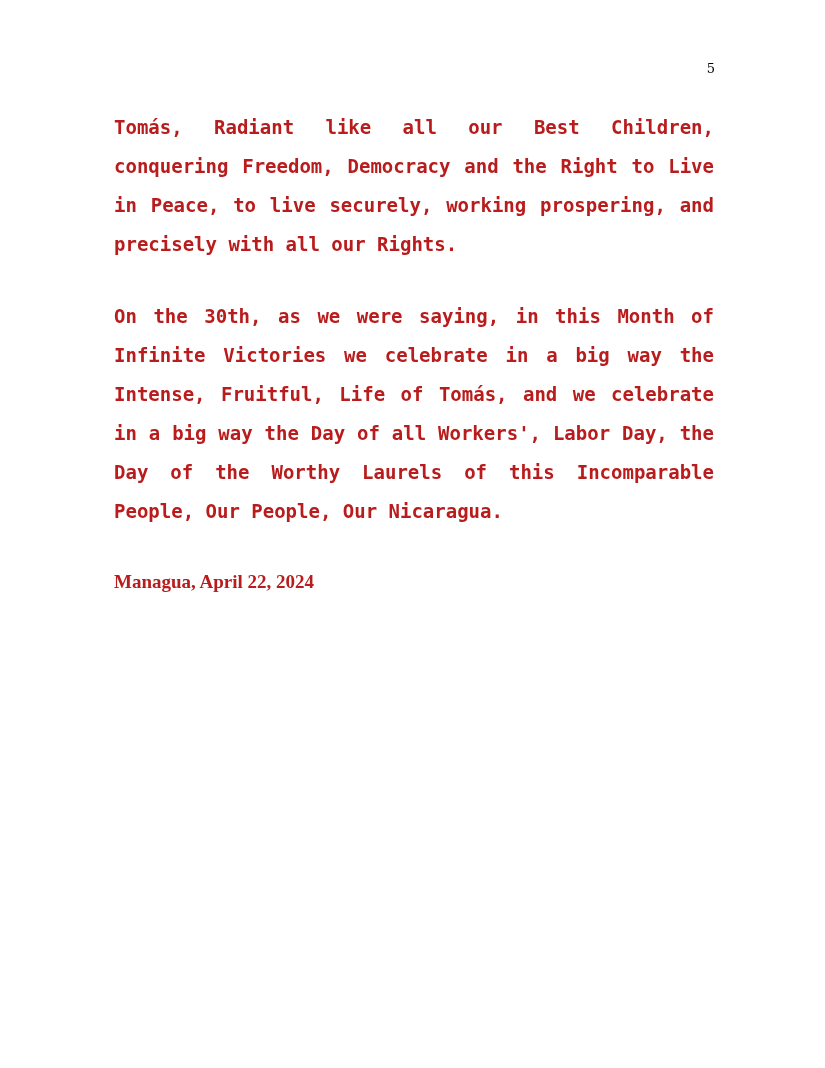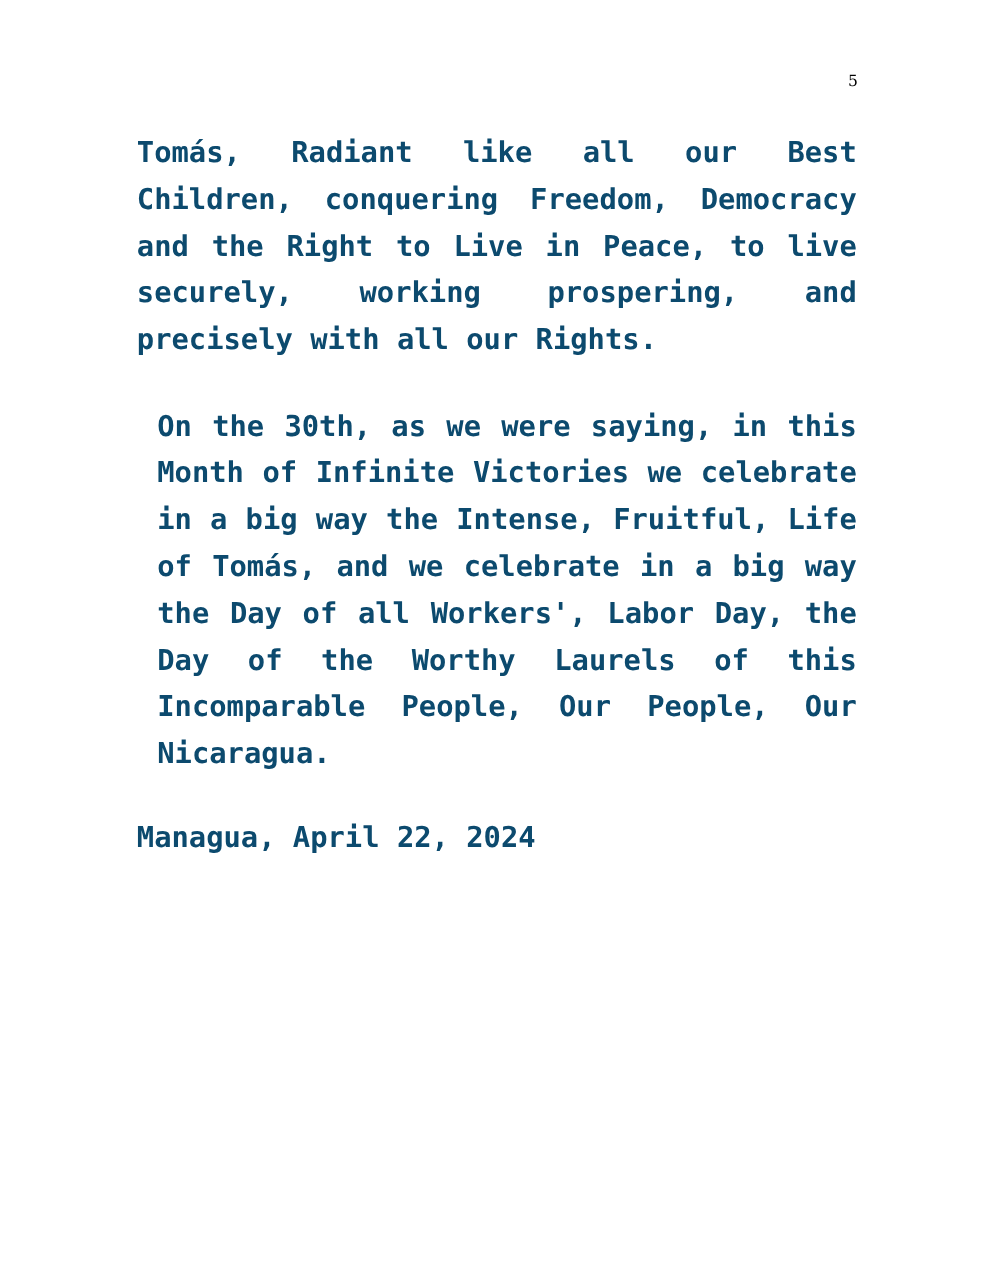--- a/index.html
+++ b/index.html
@@ -32,37 +32,37 @@
     line-height: 1;
   }
   .body-text {
     position: absolute;
     top: 108px;
     left: 114px;
     width: 600px;
   }
   .para {
     font-family: "DejaVu Sans Mono", monospace;
-    font-size: 24px;
+    font-size: 19px;
     font-weight: bold;
     line-height: 39px;
     text-align: justify;
     letter-spacing: 0px;
     margin: 0 0 22px 0;
-    color: #0c4a6e;
+    color: #b91c1c;
     -webkit-font-smoothing: antialiased;
   }
   .para:last-child {
     margin-bottom: 0;
   }
   .p1 { margin-bottom: 33px; }
-  .p2 { margin-bottom: 31px; margin-left: 17px; }
+  .p2 { margin-bottom: 31px; }
   .p3 { margin-bottom: 31px; }
   .p4 { margin-bottom: 31px; }
-  .p5 { text-align: left; }
+  .p5 { text-align: left; font-family: Liberation Serif, serif; }
 </style>
 </head>
 <body>
 
 <div class="page">
 
   <div class="page-number">5</div>
 
   <div class="body-text">
     <p class="para p1">Tomás, Radiant like all our Best Children, conquering Freedom, Democracy and the Right to Live in Peace, to live securely, working prospering, and precisely with all our Rights.</p>

